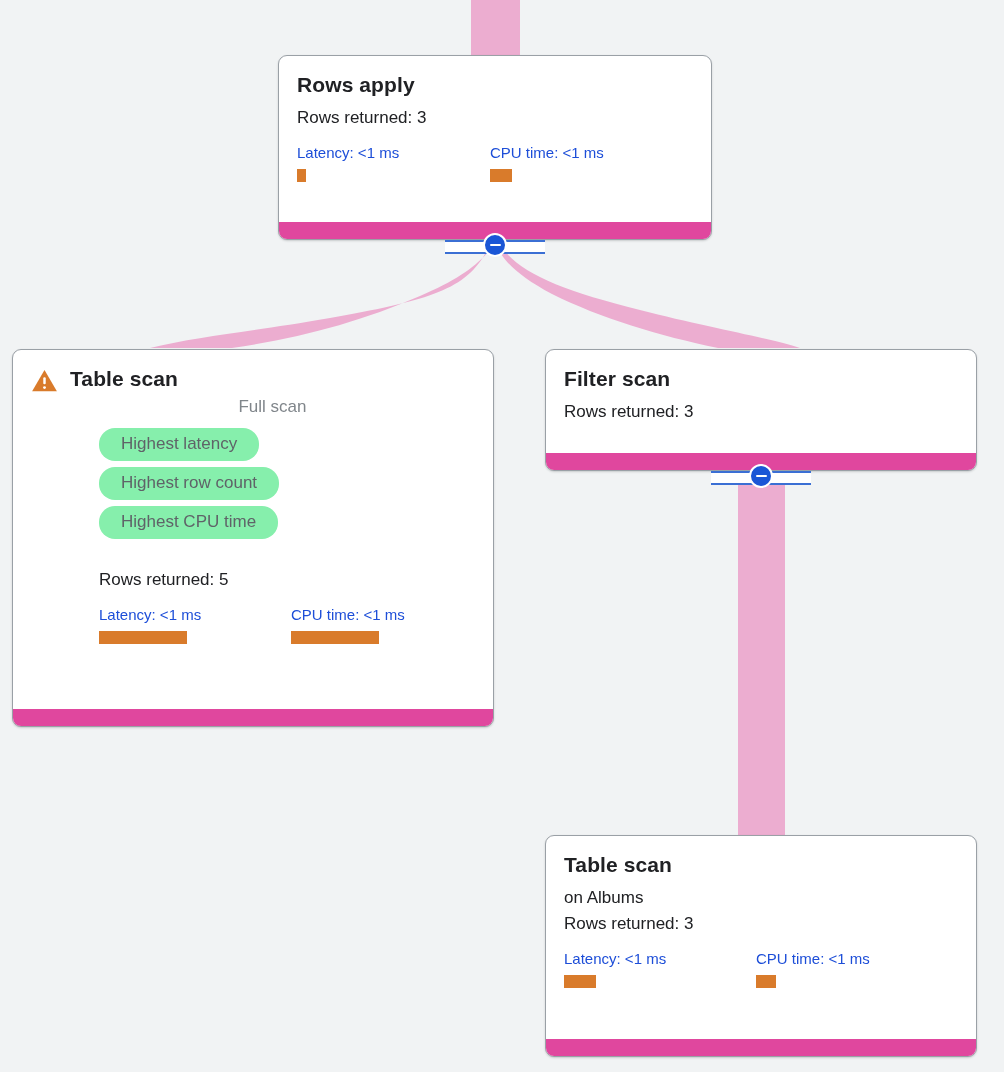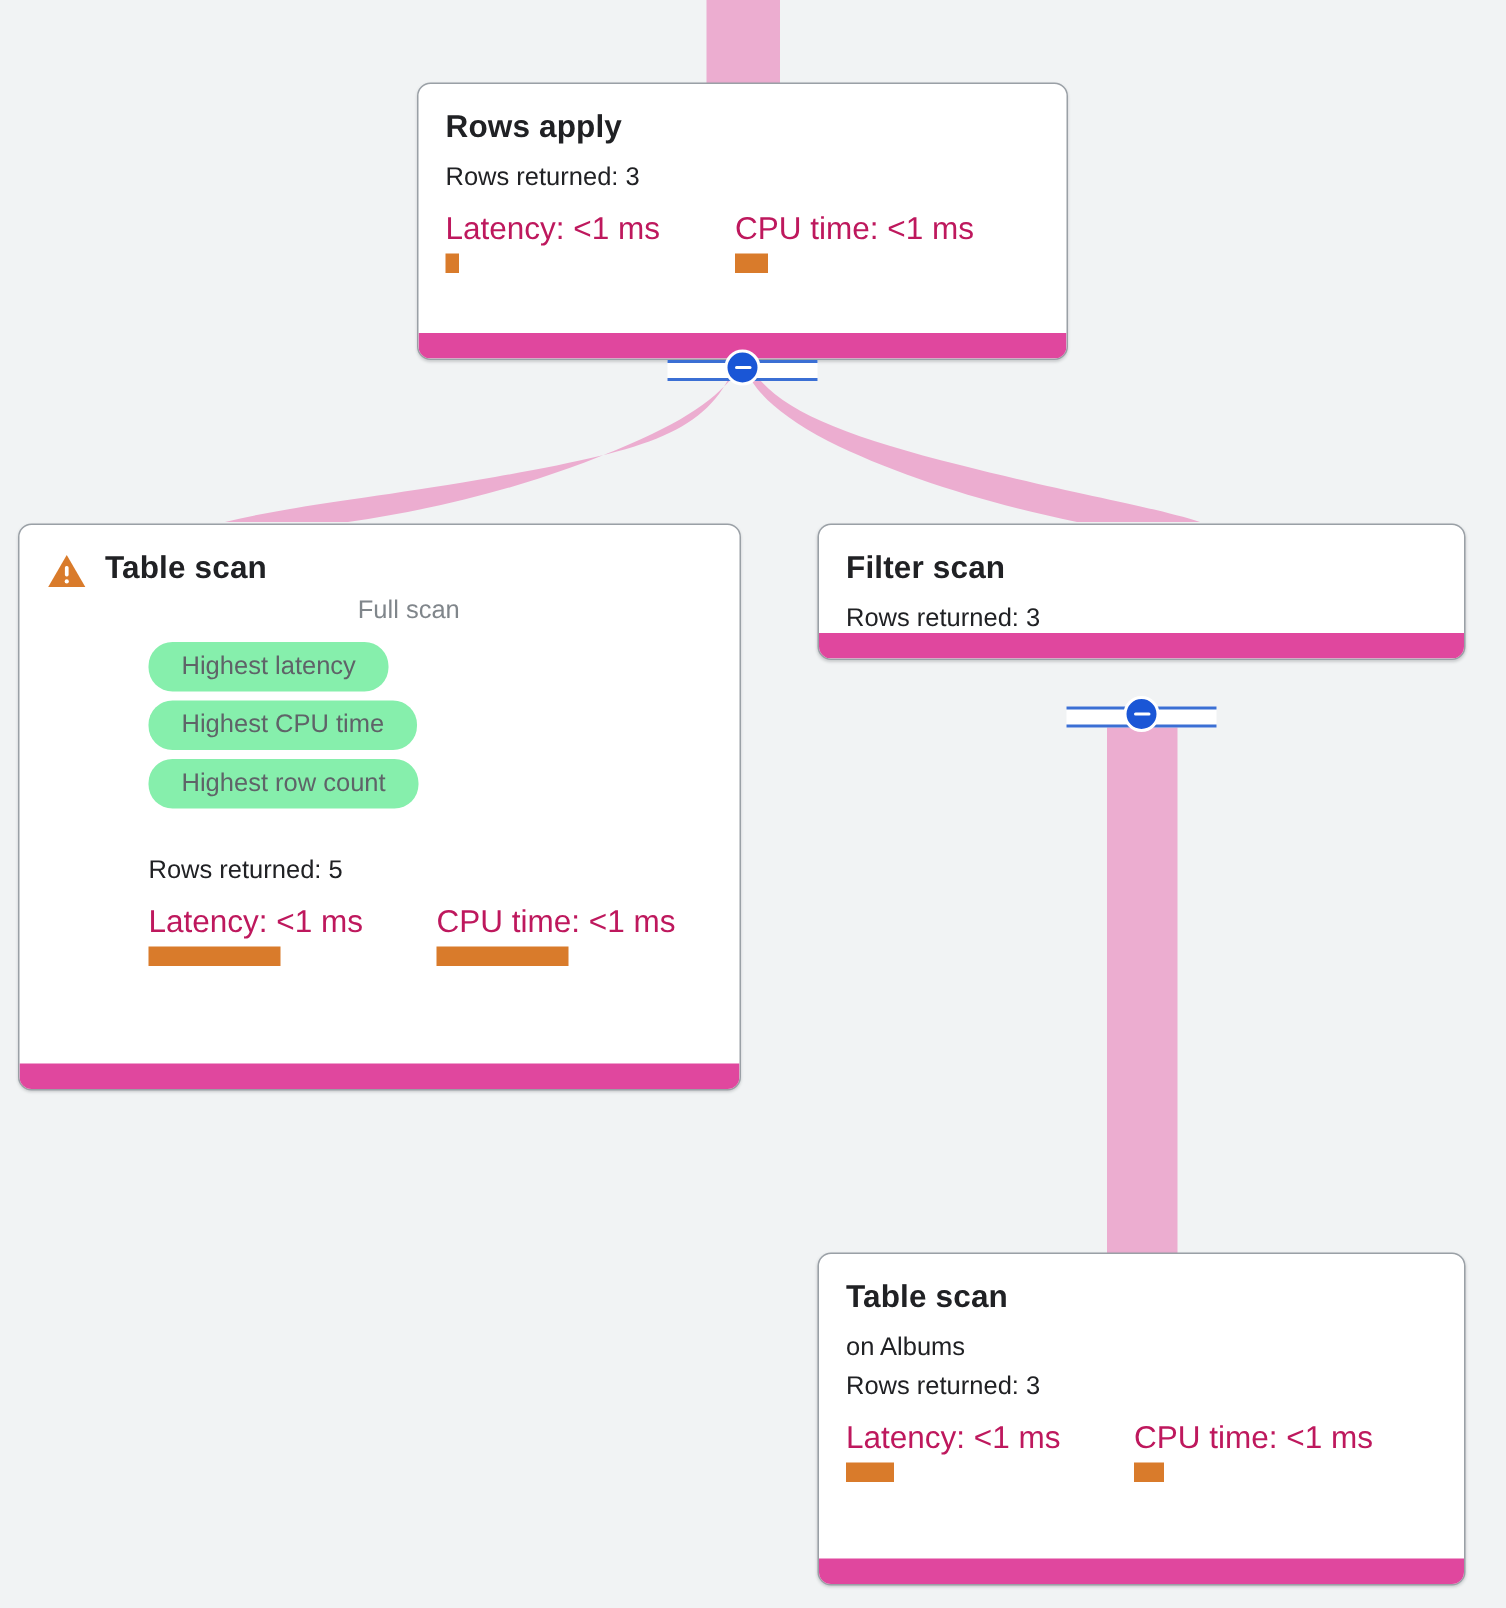--- a/index.html
+++ b/index.html
@@ -99,22 +99,22 @@
 
   
   .metrics {
     display: flex;
     margin-top: 12px;
   }
   .metric {
     box-sizing: border-box;
   }
   .metric-label {
-    font-size: 21px;
-    color: #be185d;
+    font-size: 15px;
+    color: #1d4ed8;
     line-height: 22px;
     white-space: nowrap;
   }
   .metric-bar {
     height: 13px;
     background: #d97b2b;
     margin-top: 5px;
   }
 
   
@@ -223,39 +223,39 @@
         <svg class="warn-icon" viewBox="0 0 24 22" xmlns="http://www.w3.org/2000/svg">
           <path d="M12 1.6 L23 20.6 L1 20.6 Z" fill="#d97b2b"></path>
           <rect x="10.9" y="8.2" width="2.2" height="6.2" rx="1" fill="#ffffff"></rect>
           <circle cx="12" cy="17.3" r="1.25" fill="#ffffff"></circle>
         </svg>
         <div class="node-title">Table scan</div>
       </div>
       <div class="node-sub muted" style="margin-left:39px;text-align:center;">Full scan</div>
       <div class="chips" style="margin-left:68px;">
         <span class="chip">Highest latency</span>
+        <span class="chip">Highest row count</span>
         <span class="chip">Highest CPU time</span>
-        <span class="chip">Highest row count</span>
       </div>
       <div class="node-rows" style="margin-left:68px;margin-top:28px;">Rows returned: 5</div>
       <div class="metrics" style="margin-left:68px;">
         <div class="metric" style="width:192px;">
           <div class="metric-label">Latency: &lt;1 ms</div>
           <div class="metric-bar" style="width:88px;"></div>
         </div>
         <div class="metric">
           <div class="metric-label">CPU time: &lt;1 ms</div>
           <div class="metric-bar" style="width:88px;"></div>
         </div>
       </div>
     </div>
     <div class="node-footer" style="position:absolute; bottom:0; left:0;"></div>
   </div>
 
-  <div class="node" style="left:545px; top:349px; width:432px; height:91px;">
+  <div class="node" style="left:545px; top:349px; width:432px; height:122px;">
     <div class="node-body">
       <div class="node-head">
         <div class="node-title">Filter scan</div>
       </div>
       <div class="node-rows">Rows returned: 3</div>
     </div>
     <div class="node-footer" style="position:absolute; bottom:0; left:0;"></div>
   </div>
 
   <div class="collapse-toggle" style="left:711px; top:463px;">

